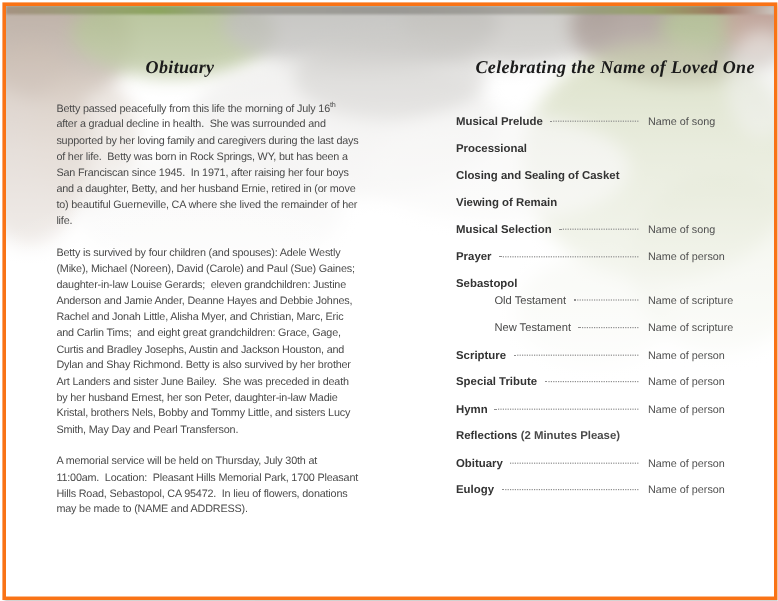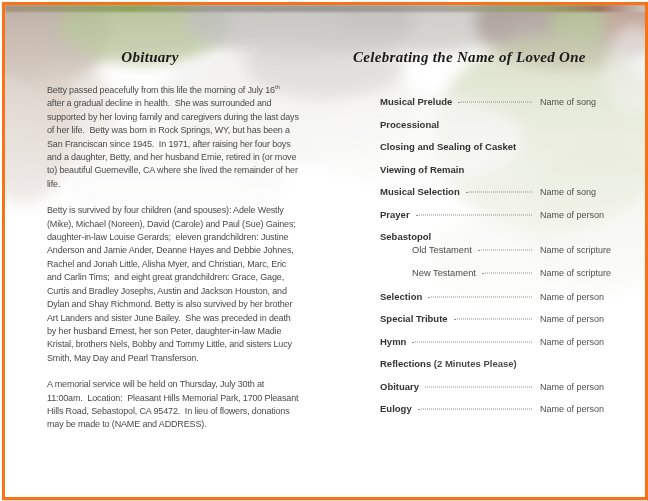--- a/index.html
+++ b/index.html
@@ -42,21 +42,21 @@
     background:linear-gradient(90deg,#9c8774 0%,#8d9668 10%,#7e9a4b 20%,#93928b 32%,
       #8b8a85 50%,#989690 68%,#8fa05a 84%,#96634f 93%,#cfd0ca 100%);}
   
   .ltitle{position:absolute;left:25px;top:44px;width:240px;text-align:center;margin:0;
     font:italic bold 15px "Liberation Serif", serif;color:#1b1b1b;letter-spacing:.3px;}
   .lbody{position:absolute;left:42px;top:79px;width:252px;}
   .lbody p{margin:0 0 13px 0;font-size:9px;line-height:13.4px;color:#4a4a4a;
     letter-spacing:-.15px;white-space:pre-wrap;}
   sup{vertical-align:super;font-size:6px;line-height:0;}
   
-  .rtitle{position:absolute;left:348px;top:44px;width:276px;text-align:left;margin:0;
+  .rtitle{position:absolute;left:348px;top:44px;width:276px;text-align:right;margin:0;
     font:italic bold 15px "Liberation Serif", serif;color:#1b1b1b;letter-spacing:.3px;}
   .service{position:absolute;left:355px;top:91px;width:260px;}
   .row{display:grid;grid-template-columns:max-content 1fr 80px;column-gap:6px;
     align-items:baseline;height:13px;margin-bottom:9.5px;}
   .row.noval{grid-template-columns:max-content;}
   .row.scripture{margin-bottom:.5px;}
   .row.sub{padding-left:32px;margin-bottom:10px;}
   .lbl{font-weight:bold;font-size:9.5px;color:#333;white-space:nowrap;padding-left:20px;}
   .sub .lbl{font-weight:normal;color:#4a4a4a;font-size:9.3px;}
   .suffix{font-weight:bold;color:#4a4a4a;}
@@ -140,21 +140,21 @@
       <span class="val">Name of scripture</span>
     </div>
 
     <div class="row sub">
       <span class="lbl">New Testament</span>
       <span class="dots"></span>
       <span class="val">Name of scripture</span>
     </div>
 
     <div class="row">
-      <span class="lbl">Selection</span>
+      <span class="lbl">Scripture</span>
       <span class="dots"></span>
       <span class="val">Name of person</span>
     </div>
 
     <div class="row">
       <span class="lbl">Special Tribute</span>
       <span class="dots"></span>
       <span class="val">Name of person</span>
     </div>
 

